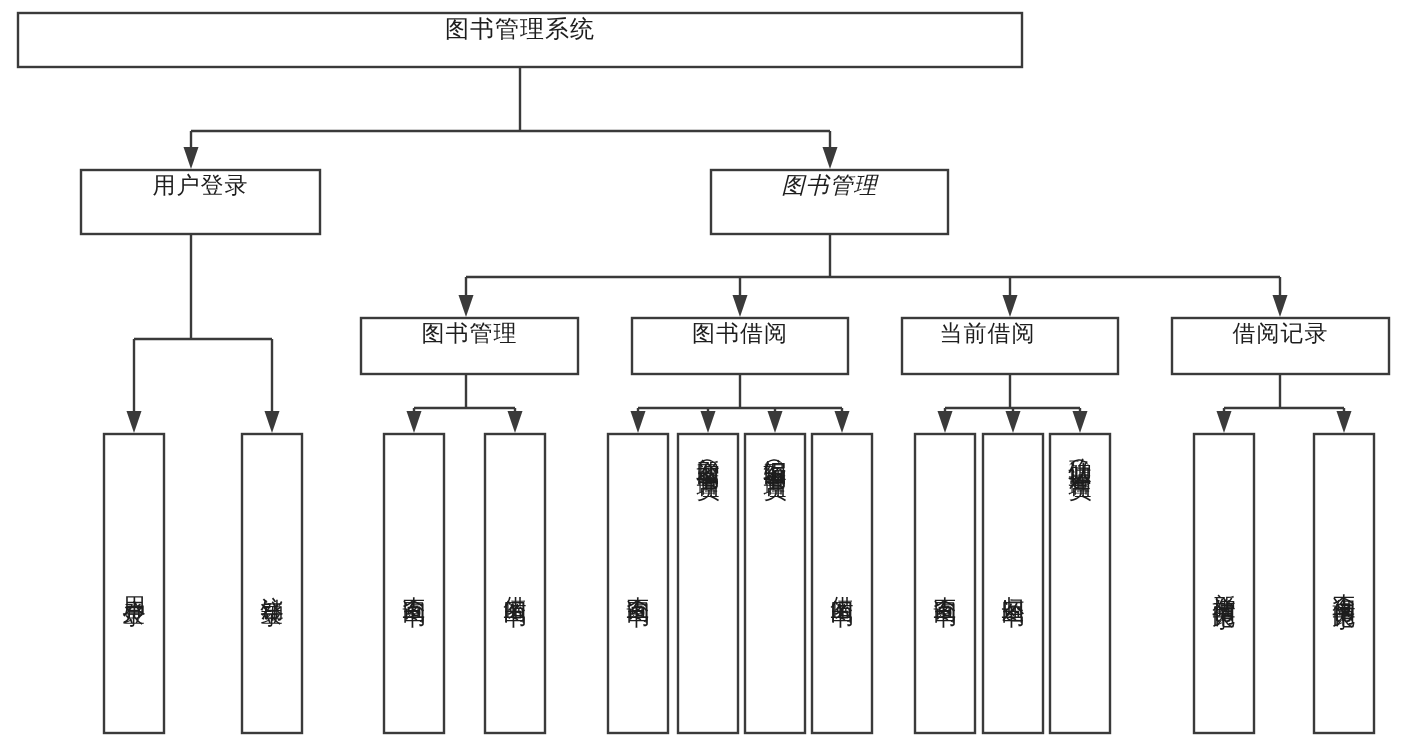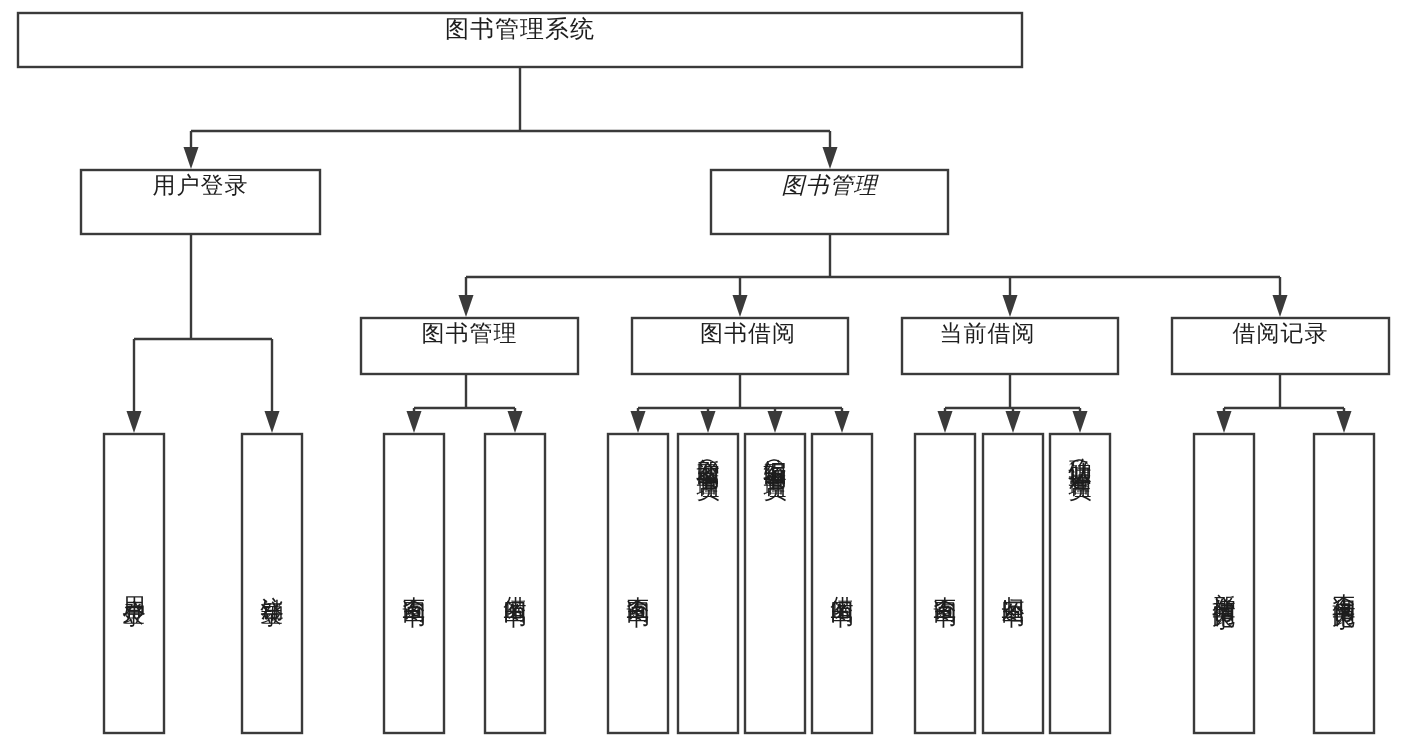--- a/index.html
+++ b/index.html
@@ -190,21 +190,21 @@
       </div>
       <div class="hlabel-wrap" style="left: 81px; top: 170px; width: 239px; height: 64px;">
         <span class="hlabel-text">用户登录</span>
       </div>
       <div class="hlabel-wrap" style="left: 711px; top: 170px; width: 237px; height: 64px; font-style: italic;">
         <span class="hlabel-text">图书管理</span>
       </div>
       <div class="hlabel-wrap" style="left: 361px; top: 318px; width: 217px; height: 56px;">
         <span class="hlabel-text">图书管理</span>
       </div>
-      <div class="hlabel-wrap" style="left: 632px; top: 318px; width: 216px; height: 56px; padding-left: 8px;">
+      <div class="hlabel-wrap" style="left: 632px; top: 318px; width: 216px; height: 56px;">
         <span class="hlabel-text">图书借阅</span>
       </div>
       <div class="hlabel-wrap" style="left: 902px; top: 318px; width: 171px; height: 56px;">
         <span class="hlabel-text">当前借阅</span>
       </div>
       <div class="hlabel-wrap" style="left: 1172px; top: 318px; width: 217px; height: 56px;">
         <span class="hlabel-text">借阅记录</span>
       </div>
       <div class="vlabel-wrap" style="left: 104px; top: 434px; width: 60px; height: 299px; align-items: center;">
         <span class="vlabel-text">用户登录</span>

